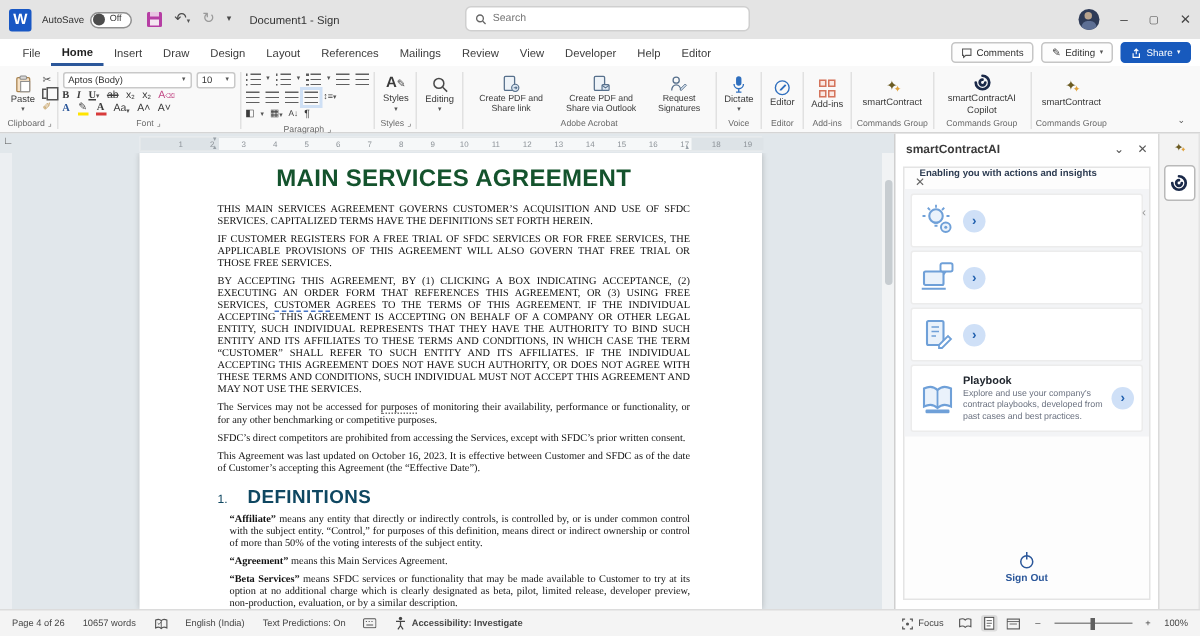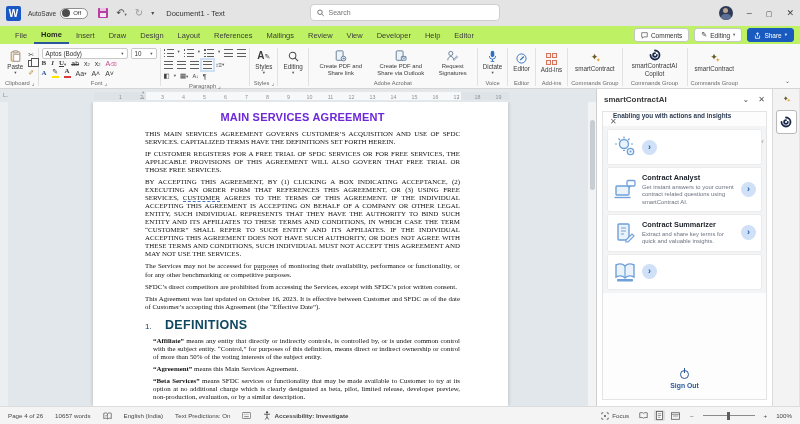--- a/index.html
+++ b/index.html
@@ -23,21 +23,21 @@
   .doc-title { font-size:7.5px; color:#333; margin-left:12px; white-space:nowrap; }
   .searchbox { position:absolute; left:310px; top:4px; width:190px; height:17px; background:#fff; border:1px solid #cfcfcf; border-radius:4px; display:flex; align-items:center; padding:0 6px; gap:4px; }
   .searchbox input { border:none; outline:none; font-size:7px; color:#555; width:100%; background:transparent; font-family:"Liberation Sans",sans-serif; }
   .tb-right { position:absolute; right:6px; top:0; height:26px; display:flex; align-items:center; gap:14px; }
   .avatar { width:14px; height:14px; border-radius:50%; background:#2e3b57; position:relative; overflow:hidden; }
   .avatar:before { content:""; position:absolute; left:4.5px; top:2px; width:5px; height:5px; border-radius:50%; background:#b9a48e; }
   .avatar:after { content:""; position:absolute; left:2px; top:8px; width:10px; height:6px; border-radius:4px 4px 0 0; background:#5d6f94; }
   .winbtn { font-size:9px; color:#444; line-height:1; }
 
   
-  .tabrow { height:18px; background:#bef264; display:flex; align-items:center; padding:0 8px; flex:none; position:relative; }
+  .tabrow { height:18px; background:#ffffff; display:flex; align-items:center; padding:0 8px; flex:none; position:relative; }
   .tab { font-size:7.5px; color:#3b3b3b; padding:3px 7px; white-space:nowrap; }
   .tab.active { font-weight:bold; color:#1f1f1f; border-bottom:2px solid #2b579a; }
   .tr-right { position:absolute; right:6px; display:flex; gap:5px; align-items:center; }
   .pill { height:14px; border:1px solid #c6c6c6; background:#fdfdfd; border-radius:3px; font-size:6.5px; color:#333; display:flex; align-items:center; gap:3px; padding:0 6px; }
   .pill.share { background:#185abd; border-color:#185abd; color:#fff; }
 
   
   .ribbon { height:45px; background:#f9f9f9; border-bottom:1px solid #d5d5d5; display:flex; flex:none; align-items:stretch; padding:2px 2px 0 2px; position:relative; }
   .rgroup { display:flex; flex-direction:column; align-items:center; padding:1px 3px 0 3px; position:relative; }
   .rgroup .gbody { flex:1; display:flex; align-items:center; gap:3px; }
@@ -82,21 +82,21 @@
   .ruler-nums { position:absolute; left:16px; top:0; height:100%; display:flex; }
   .ruler-nums span { width:21px; text-align:center; font-size:5.3px; color:#8d9399; line-height:10px; }
   .indent-marker { position:absolute; font-size:4.5px; color:#98a0a7; line-height:1; }
 
   .docarea { flex:1; background:#e1e7eb; position:relative; overflow:hidden; }
   .vruler { position:absolute; left:0; top:0; width:8px; height:100%; background:#eceff2; }
   .page { position:absolute; left:93px; top:0; width:415px; height:100%; background:#fff; box-shadow:0 0 4px rgba(0,0,0,.22); padding:5px 48px 0 52px; }
   .vscroll { position:absolute; right:0; top:0; width:8px; height:100%; background:#f1f3f4; }
   .vscroll .thumb { position:absolute; left:1.5px; top:18px; width:5px; height:70px; background:#c7cdd1; border-radius:3px; }
 
-  .doc-heading { font-size:11px; font-weight:bold; color:#6d28d9; text-align:center; letter-spacing:.2px; margin:4px 0 7px 0; }
+  .doc-heading { font-size:16px; font-weight:bold; color:#14532d; text-align:center; letter-spacing:.2px; margin:4px 0 7px 0; }
   .para { font-family:"Liberation Serif",serif; font-size:6.9px; line-height:1.165; color:#111; text-align:justify; margin-bottom:4px; }
   .mark-dash { border-bottom:1px dashed #4472c4; }
   .mark-dot { border-bottom:1px dotted #707070; }
   .def-heading { display:flex; align-items:baseline; margin:7px 0 5px 0; color:#0f4761; }
   .def-heading .num { font-size:8px; width:20px; }
   .def-heading .txt { font-size:12.5px; font-weight:bold; letter-spacing:.3px; }
   .defs { padding-left:8px; }
   .defs .para b { font-family:"Liberation Serif",serif; }
 
   
@@ -150,21 +150,21 @@
         <span class="knob"></span>
         <span>Off</span>
       </span>
     </div>
     <div class="qat">
       <span class="floppy"></span>
       <span class="qbtn">↶<span class="caret">▾</span></span>
       <span class="qbtn dim">↻</span>
       <span class="qbtn" style="font-size:6px;">▾</span>
     </div>
-    <span class="doc-title">Document1 - Text</span>
+    <span class="doc-title">Document1 - Sign</span>
     <div class="searchbox">
       <svg width="8" height="8" viewBox="0 0 10 10">
           <circle cx="4" cy="4" r="3" fill="none" stroke="#666" stroke-width="1.2"></circle>
           <line x1="6.3" y1="6.3" x2="9" y2="9" stroke="#666" stroke-width="1.2"></line>
         </svg>
       <input placeholder="Search" style="">
     </div>
     <div class="tb-right">
       <span class="avatar"></span>
       <span class="winbtn">–</span>
@@ -588,44 +588,40 @@
               </svg>
             <span class="chev">›</span>
           </div>
           <div class="acard">
             <svg class="cicon" viewBox="0 0 24 24">
                 <rect x="3" y="8" width="13" height="9" rx="1" fill="#eaf2fb" stroke="#6fa0d8" stroke-width="1.4"></rect>
                 <path d="M1.5 19.5h16" stroke="#6fa0d8" stroke-width="1.4"></path>
                 <rect x="14" y="2.5" width="8" height="5.5" rx="1.2" fill="#fff" stroke="#6fa0d8" stroke-width="1.3"></rect>
                 <path d="M16 10l1.5-2" stroke="#6fa0d8" stroke-width="1.2"></path>
               </svg>
-            <div class="ctxt">
-              <div class="ctitle">Contract Analyst</div>
-              <div class="cdesc">Get instant answers to your current contract related questions using smartContract AI.</div>
-            </div>
             <span class="chev">›</span>
           </div>
           <div class="acard">
             <svg class="cicon" viewBox="0 0 24 24">
                 <rect x="5" y="3" width="11" height="16" rx="1" fill="#eaf2fb" stroke="#6fa0d8" stroke-width="1.4"></rect>
                 <path d="M8 7h5M8 10h5M8 13h3" stroke="#6fa0d8" stroke-width="1.1"></path>
                 <path d="M13 19l6-6 2 2-6 6h-2z" fill="#fff" stroke="#6fa0d8" stroke-width="1.2"></path>
               </svg>
-            <div class="ctxt">
-              <div class="ctitle">Contract Summarizer</div>
-              <div class="cdesc">Extract and share key terms for quick and valuable insights.</div>
-            </div>
             <span class="chev">›</span>
           </div>
           <div class="acard">
             <svg class="cicon" viewBox="0 0 24 24">
                 <path d="M3 5c4-2 7-1 9 1 2-2 5-3 9-1v12c-4-2-7-1-9 1-2-2-5-3-9-1z" fill="#eaf2fb" stroke="#6fa0d8" stroke-width="1.4"></path>
                 <path d="M12 6v12" stroke="#6fa0d8" stroke-width="1.2"></path>
                 <rect x="4" y="19" width="16" height="2.5" rx="0.8" fill="#6fa0d8"></rect>
               </svg>
+            <div class="ctxt">
+              <div class="ctitle">Playbook</div>
+              <div class="cdesc">Explore and use your company’s contract playbooks, developed from past cases and best practices.</div>
+            </div>
             <span class="chev">›</span>
           </div>
         </div>
         <div class="signout">
           <span class="power"></span>
           <span>Sign Out</span>
         </div>
       </div>
     </div>
 

